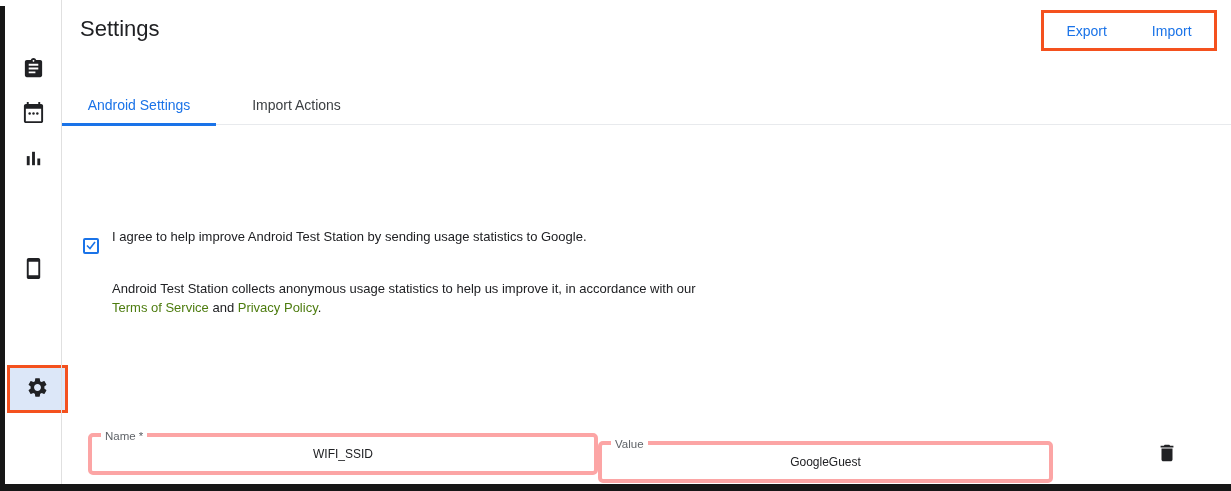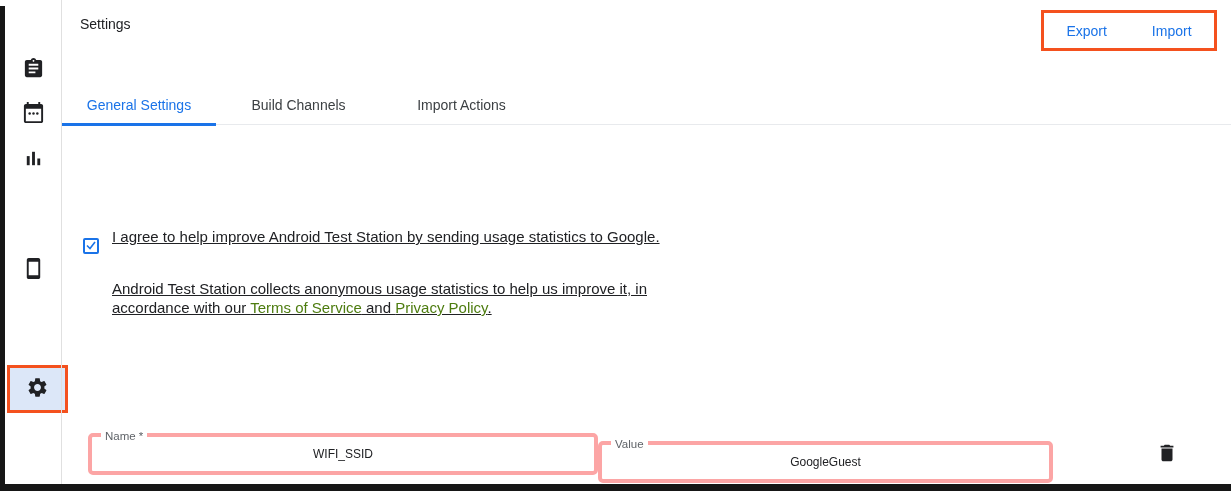--- a/index.html
+++ b/index.html
@@ -27,21 +27,21 @@
   .side-item.chart     { top: 143px; }
   .side-item.phone     { top: 253px; }
   .gear-box {
     position: absolute; left: 2px; top: 365px; width: 61px; height: 48px;
     border: 3px solid #f4511e; background: #dce7f8;
     display: flex; align-items: center; justify-content: center; cursor: pointer;
   }
   .gear-box svg { width: 23px; height: 23px; fill: #202124; }
 
   
-  .page-title { position: absolute; left: 80px; top: 16px; font-size: 14px; font-weight: 400; color: #202124; }
+  .page-title { position: absolute; left: 80px; top: 16px; font-size: 22px; font-weight: 400; color: #202124; }
   .actions-box {
     position: absolute; left: 1041px; top: 10px; width: 176px; height: 41px;
     border: 3px solid #f4511e; display: flex; justify-content: space-around;
   }
   .text-button {
     background: none; border: none; color: #1a73e8; font-family: "Liberation Sans", sans-serif;
     font-size: 14px; font-weight: 500; cursor: pointer; padding: 4px 6px;
   }
 
   
@@ -63,21 +63,21 @@
 
   
   .section-heading { position: absolute; font-size: 20px; font-weight: 400; color: #3c4043; }
   .usage-heading { left: 100px; top: 176px; }
   .checkbox {
     position: absolute; left: 83px; top: 238px; width: 16px; height: 16px;
     border: 2px solid #1a73e8; border-radius: 2px; background: #fff; cursor: pointer;
     display: flex; align-items: center; justify-content: center;
   }
   .checkbox svg { width: 12px; height: 12px; fill: none; stroke: #1a73e8; stroke-width: 2.5; }
-  .para { position: absolute; left: 112px; font-size: 15px; line-height: 23px; color: #202124; text-decoration: underline; }
+  .para { position: absolute; left: 112px; font-size: 13px; line-height: 23px; color: #202124; }
   .para-agree { top: 225px; width: 548px; }
   .para-desc  { top: 279px; width: 600px; line-height: 19px; }
   .para-desc a.link { color: #4d7c0f; text-decoration: none; cursor: pointer; }
 
   
   .env-heading { left: 100px; top: 379px; }
   .field {
     position: absolute; top: 433px; height: 42px;
     border: 4px solid #fca5a5; border-radius: 5px; background: #fff;
   }
@@ -147,22 +147,21 @@
   </nav>
   <div class="sidebar-divider"></div>
 
   <h1 class="page-title">Settings</h1>
   <div class="actions-box">
     <button class="text-button">Export</button>
     <button class="text-button">Import</button>
   </div>
 
   <div class="tabs">
-    <div class="tab t0 active">General Settings</div>
-    <div class="tab t1">Build Channels</div>
+    <div class="tab t0 active">Android Settings</div>
     <div class="tab t2">Import Actions</div>
   </div>
 
   <div class="checkbox">
     <span>
       <svg viewBox="0 0 24 24" width="12" height="12">
           <polyline points="4,13 10,19 20,6" fill="none" stroke="#1a73e8" stroke-width="3.2"></polyline>
         </svg>
     </span>
   </div>

